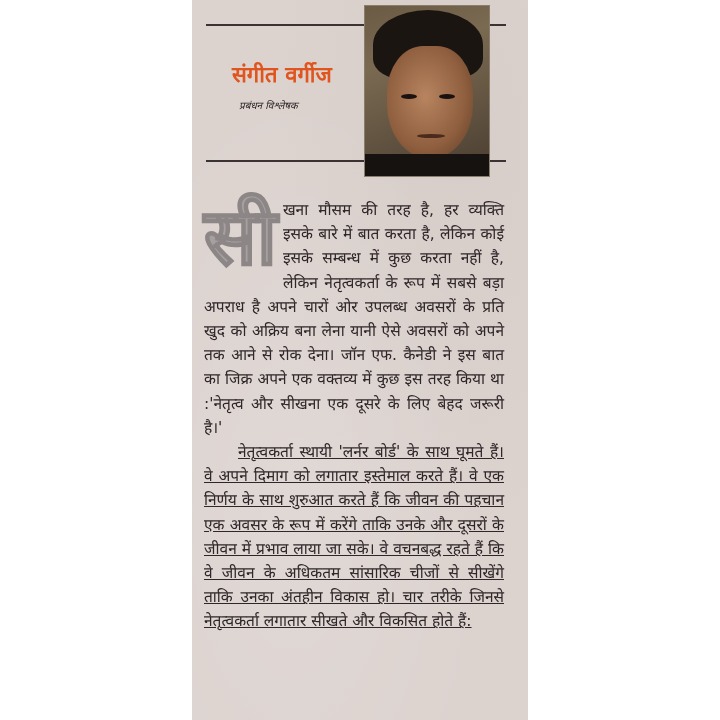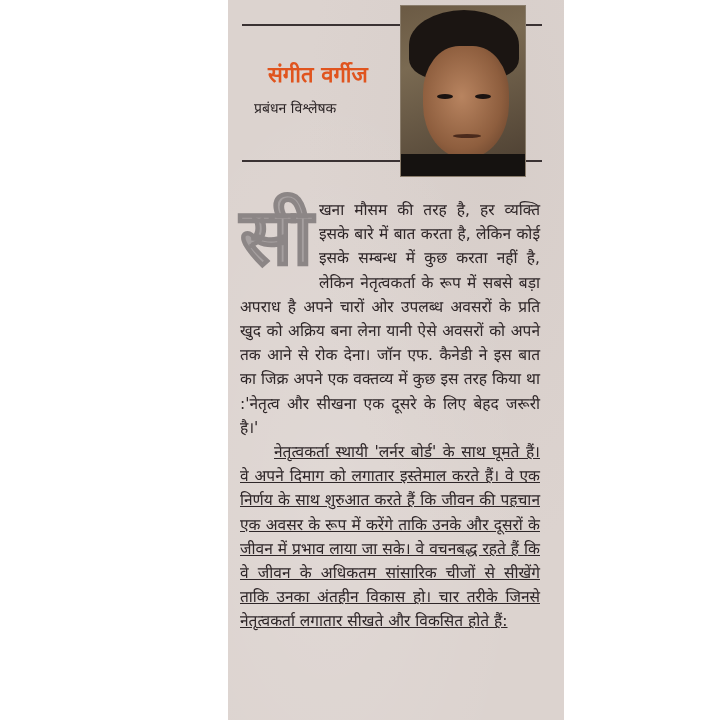--- a/index.html
+++ b/index.html
@@ -7,36 +7,35 @@
     width: 720px; height: 720px; background: #ffffff; position: relative; overflow: hidden;
     font-family: "DejaVu Sans", sans-serif;
   }
   .clip {
     position: absolute; left: 192px; top: 0; width: 336px; height: 720px;
     background: #dcd3cf;
     background-image:
       radial-gradient(ellipse at 30% 70%, rgba(255,255,255,0.12), transparent 60%),
       radial-gradient(ellipse at 80% 20%, rgba(200,190,185,0.25), transparent 50%);
     overflow: hidden;
-    margin-left: 36px;
   }
   .rule {
     position: absolute; height: 2px; background: #3a3233;
   }
   .rule-top { left: 14px; top: 24px; width: 300px; }
   .rule-bot { left: 14px; top: 160px; width: 300px; }
   .author-name {
     position: absolute; left: 40px; top: 58px;
     font-size: 22px; font-weight: bold; color: #e0541e;
     font-family: "DejaVu Sans", sans-serif;
     letter-spacing: 0px;
   }
   .author-title {
-    position: absolute; left: 26px; top: 98px;
-    font-size: 14px; color: #2b2426;
+    position: absolute; left: 47px; top: 98px;
+    font-size: 10px; font-style: italic; color: #2b2426;
   }
   .photo {
     position: absolute; left: 172px; top: 5px; width: 124px; height: 170px;
     background: linear-gradient(160deg, #6b5a44 0%, #7a6a52 30%, #4a3d30 100%);
     overflow: hidden; border: 1px solid #8a7d6c;
   }
   .photo .hair {
     position: absolute; left: 8px; top: 4px; width: 110px; height: 70px;
     background: #1b1512; border-radius: 50% 50% 30% 30%;
   }

